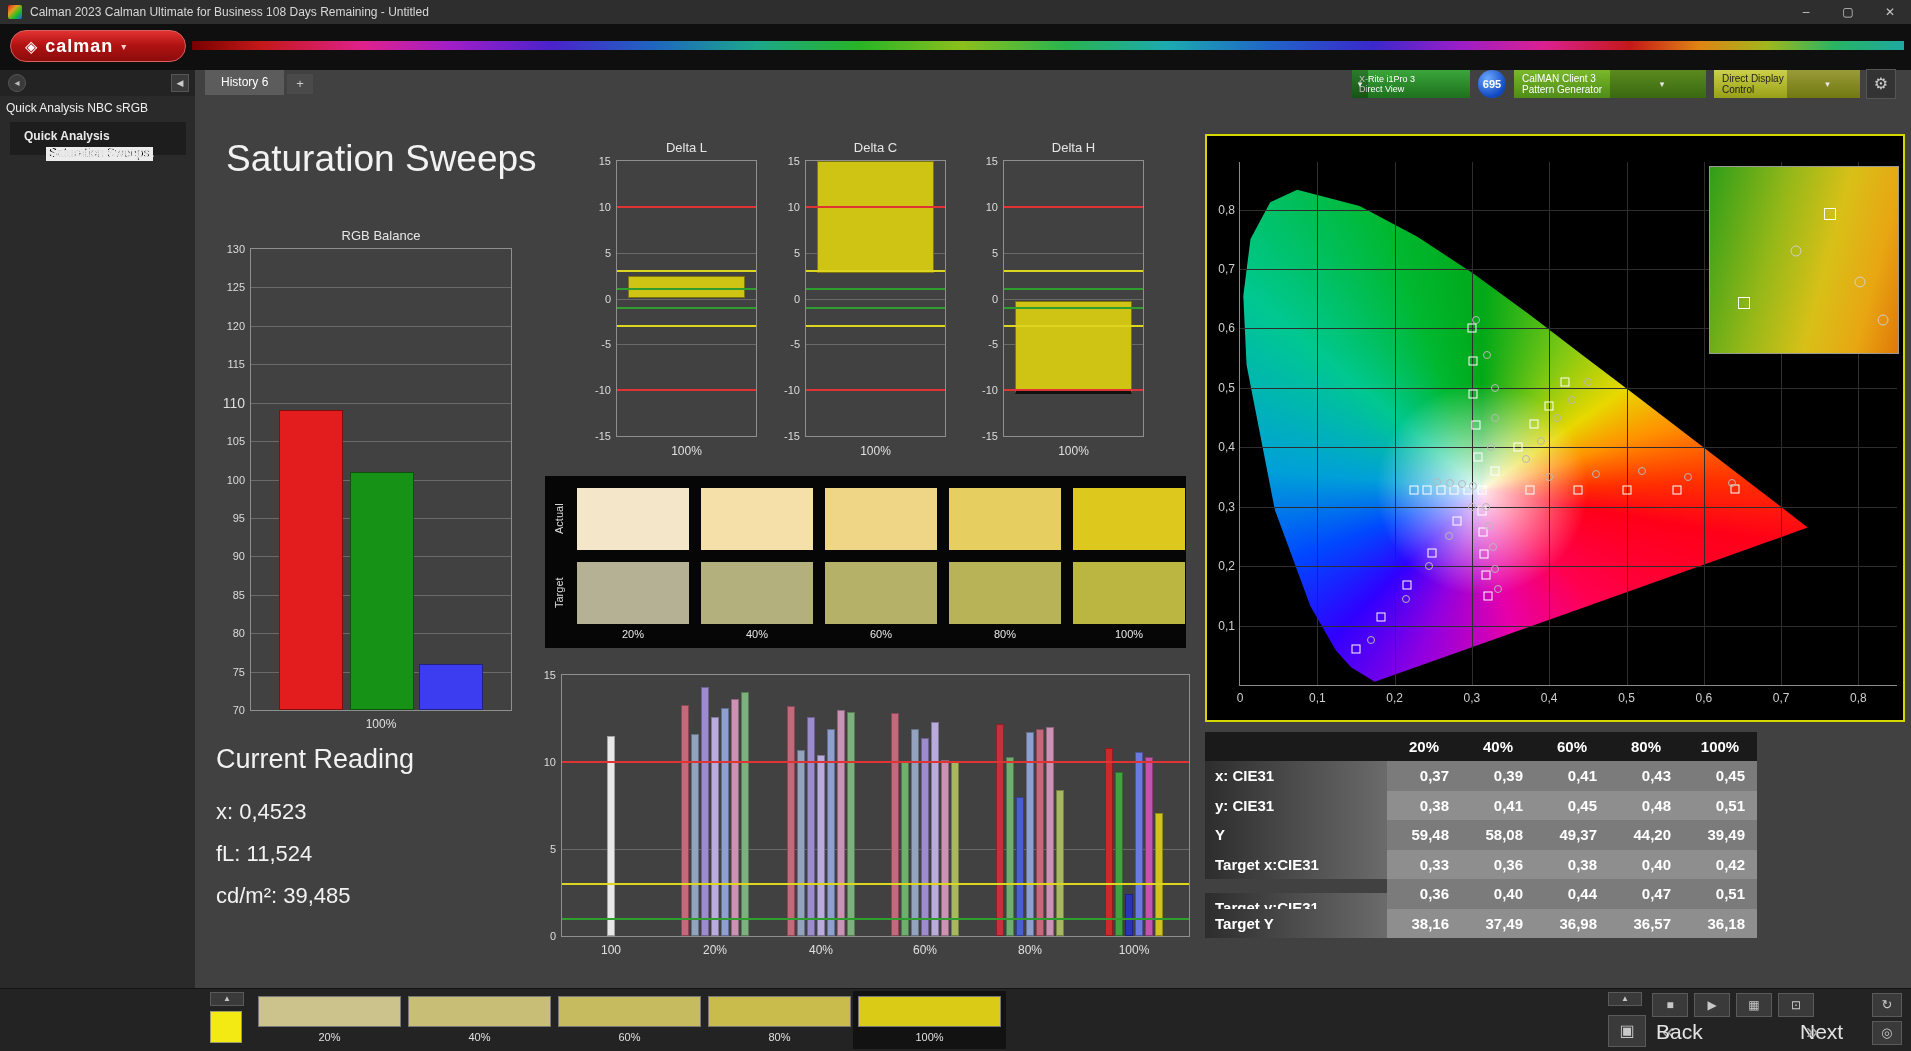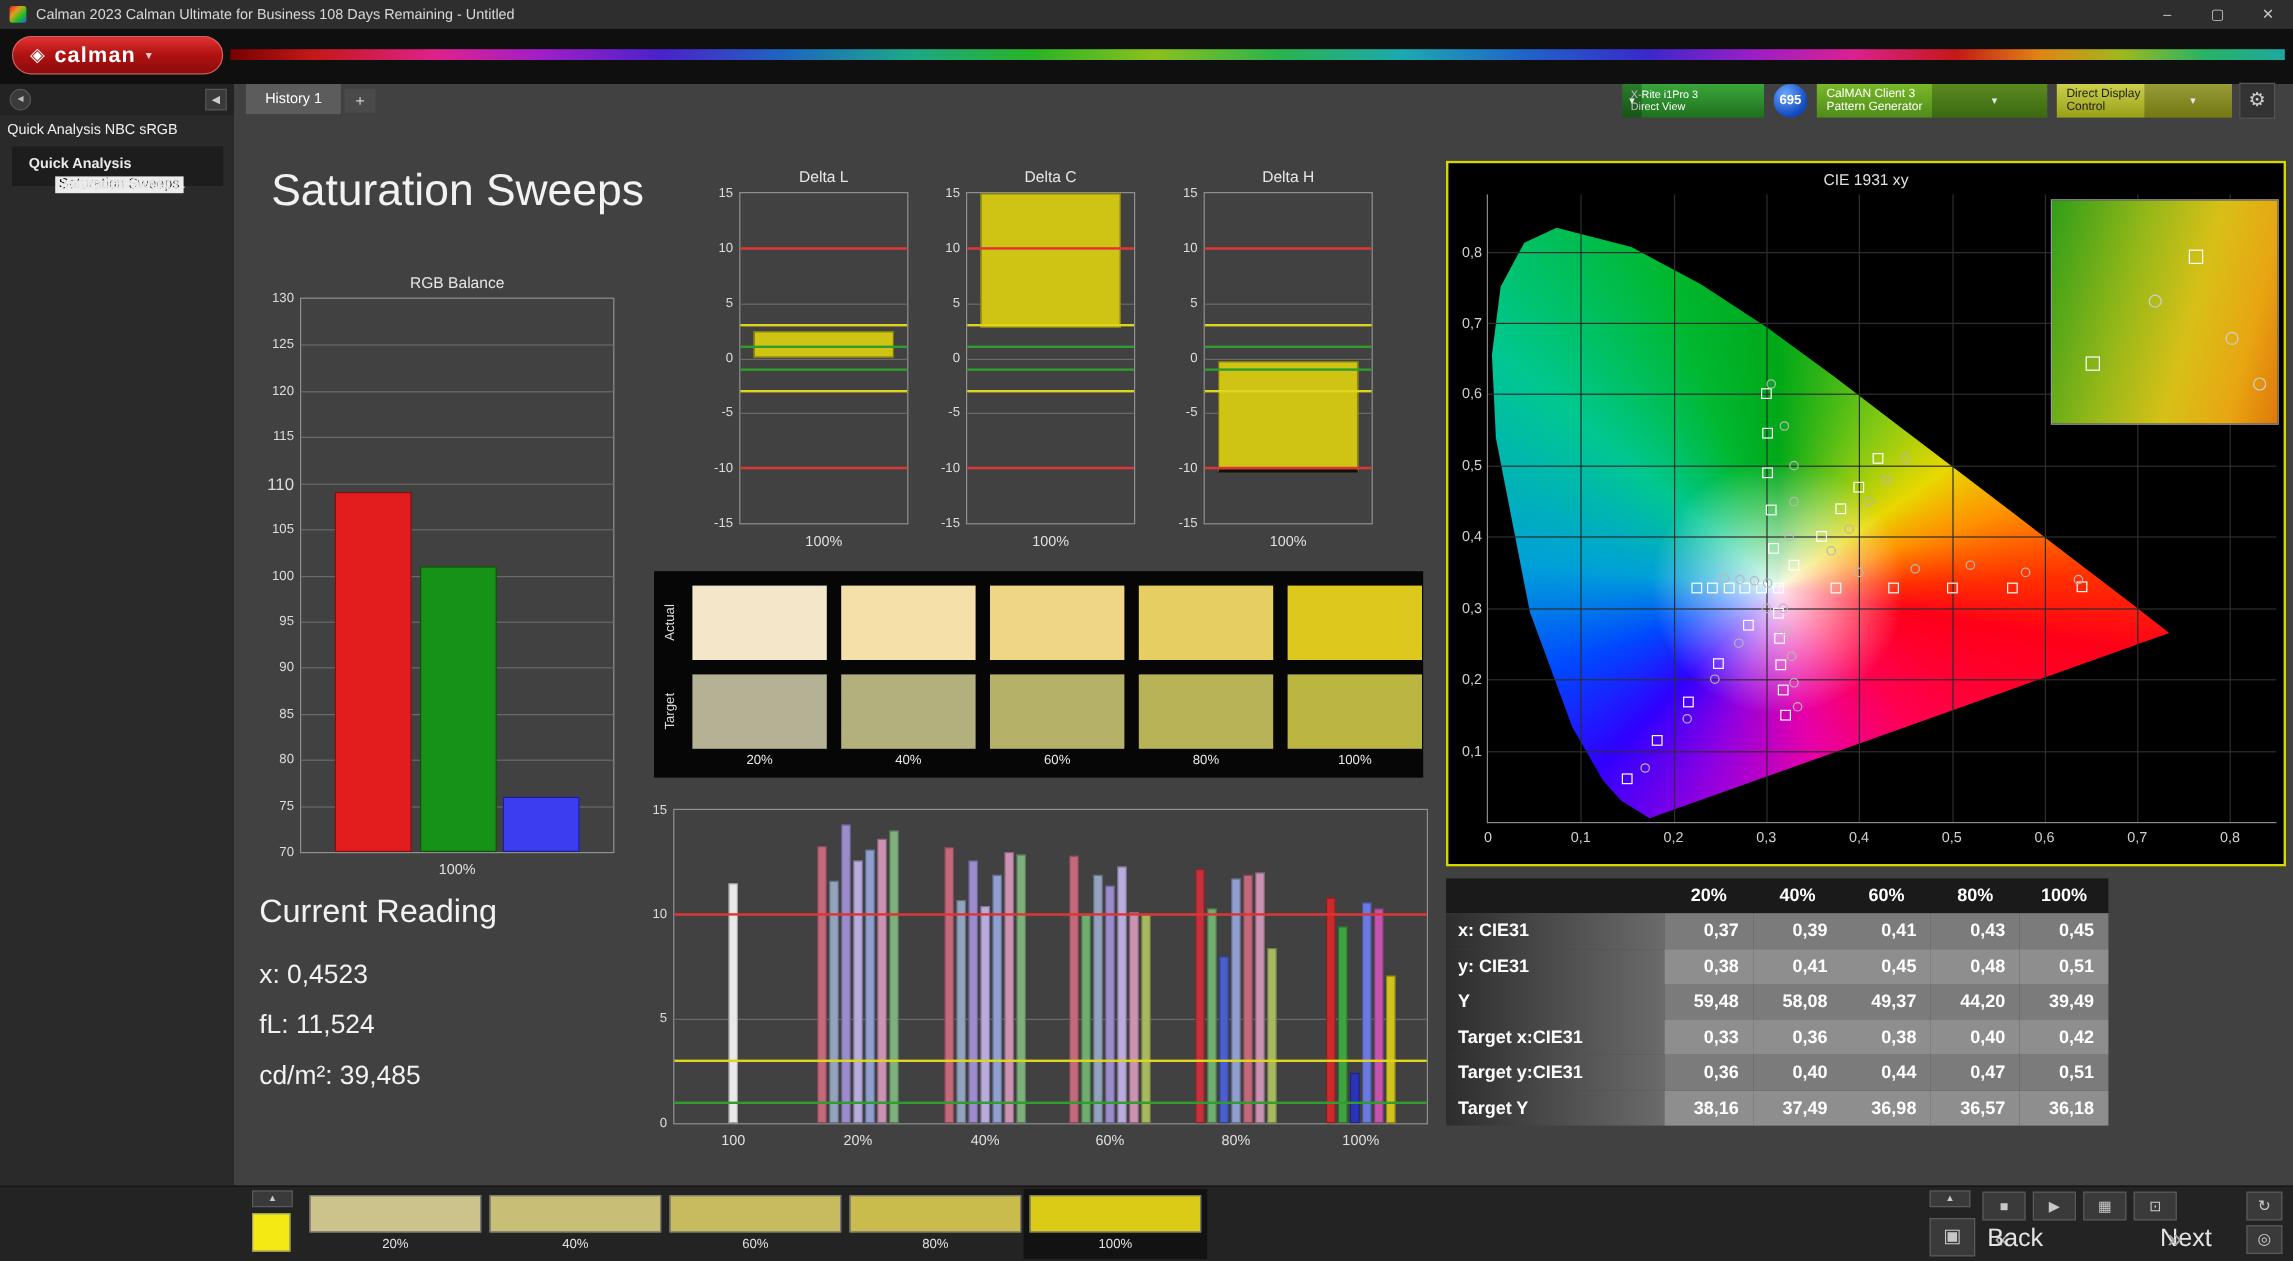--- a/index.html
+++ b/index.html
@@ -173,21 +173,21 @@
           <div class="tree-item">
             <span>Screen Uniformity</span>
           </div>
           <div class="tree-item">
             <span>Spectral Power Dist.</span>
           </div>
         </div>
     </div>
   </div>
 
-  <div id="tab">History 1</div>
+  <div id="tab">History 6</div>
   <div id="tab-add">+</div>
 
   <div id="meter">
     <div class="two-line">
       <div>X-Rite i1Pro 3</div>
       <div>Direct View</div>
     </div>
     <div class="dd-box">▾</div>
   </div>
   <div id="badge">695</div>
@@ -379,21 +379,20 @@
       <div style="position: absolute; left: 573px; bottom: 0px; width: 8px; height: 184.4px; background: rgb(106, 122, 224); border: 1px solid rgba(0, 0, 0, 0.3);"></div>
       <div style="position: absolute; left: 583px; bottom: 0px; width: 8px; height: 179.2px; background: rgb(196, 83, 174); border: 1px solid rgba(0, 0, 0, 0.3);"></div>
       <div style="position: absolute; left: 593px; bottom: 0px; width: 8px; height: 123.5px; background: rgb(207, 196, 30); border: 1px solid rgba(0, 0, 0, 0.3);"></div>
       <div style="position: absolute; left: 542px; width: 60px; top: 268px; text-align: center; font-size: 12px; color: rgb(224, 224, 224);">100%</div>
       <div style="position: absolute; left: 0px; right: 0px; top: 86px; height: 2px; background: rgb(224, 52, 52);"></div>
       <div style="position: absolute; left: 0px; right: 0px; top: 207.8px; height: 2px; background: rgb(222, 214, 30);"></div>
       <div style="position: absolute; left: 0px; right: 0px; top: 242.6px; height: 2px; background: rgb(47, 158, 47);"></div>
     </div>
 
   <div id="cie-panel">
-    <div id="cie-title">CIE 1931 xy</div>
     <div id="cie-plot">
       <div id="horseshoe"></div>
     <div style="position: absolute; top: 0px; bottom: 0px; left: 77.3px; width: 1px; background: rgb(46, 46, 46);"></div>
         <div style="position: absolute; left: 0px; right: 0px; top: 463.6px; height: 1px; background: rgb(46, 46, 46);"></div>
         <div style="position: absolute; top: 0px; bottom: 0px; left: 154.6px; width: 1px; background: rgb(46, 46, 46);"></div>
         <div style="position: absolute; left: 0px; right: 0px; top: 404.1px; height: 1px; background: rgb(46, 46, 46);"></div>
         <div style="position: absolute; top: 0px; bottom: 0px; left: 231.9px; width: 1px; background: rgb(46, 46, 46);"></div>
         <div style="position: absolute; left: 0px; right: 0px; top: 344.7px; height: 1px; background: rgb(46, 46, 46);"></div>
         <div style="position: absolute; top: 0px; bottom: 0px; left: 309.2px; width: 1px; background: rgb(46, 46, 46);"></div>
         <div style="position: absolute; left: 0px; right: 0px; top: 285.3px; height: 1px; background: rgb(46, 46, 46);"></div>
@@ -527,21 +526,21 @@
       </div>
       <div style="display: flex; height: 29.5px;">
         <div style="width: 182px; background: linear-gradient(90deg, rgb(45, 45, 45), rgb(107, 107, 107)); font-weight: bold; font-size: 15px; line-height: 29.5px; padding-left: 10px;">Target x:CIE31</div>
         <div style="width: 74px; background: rgb(142, 142, 142); text-align: right; padding-right: 12px; font-weight: bold; font-size: 15px; line-height: 29.5px;">0,33</div>
         <div style="width: 74px; background: rgb(142, 142, 142); text-align: right; padding-right: 12px; font-weight: bold; font-size: 15px; line-height: 29.5px;">0,36</div>
         <div style="width: 74px; background: rgb(142, 142, 142); text-align: right; padding-right: 12px; font-weight: bold; font-size: 15px; line-height: 29.5px;">0,38</div>
         <div style="width: 74px; background: rgb(142, 142, 142); text-align: right; padding-right: 12px; font-weight: bold; font-size: 15px; line-height: 29.5px;">0,40</div>
         <div style="width: 74px; background: rgb(142, 142, 142); text-align: right; padding-right: 12px; font-weight: bold; font-size: 15px; line-height: 29.5px;">0,42</div>
       </div>
       <div style="display: flex; height: 29.5px;">
-        <div style="width: 182px; background: linear-gradient(90deg, rgb(45, 45, 45), rgb(107, 107, 107)); font-weight: bold; font-size: 15px; line-height: 29.5px; padding-left: 10px;">Target y:CIE31</div>
+        <div style="width: 182px; background: linear-gradient(90deg, rgb(45, 45, 45), rgb(107, 107, 107)); font-weight: bold; font-size: 15px; line-height: 29.5px; padding-left: 10px; margin-top: 14px;">Target y:CIE31</div>
         <div style="width: 74px; background: rgb(123, 123, 123); text-align: right; padding-right: 12px; font-weight: bold; font-size: 15px; line-height: 29.5px;">0,36</div>
         <div style="width: 74px; background: rgb(123, 123, 123); text-align: right; padding-right: 12px; font-weight: bold; font-size: 15px; line-height: 29.5px;">0,40</div>
         <div style="width: 74px; background: rgb(123, 123, 123); text-align: right; padding-right: 12px; font-weight: bold; font-size: 15px; line-height: 29.5px;">0,44</div>
         <div style="width: 74px; background: rgb(123, 123, 123); text-align: right; padding-right: 12px; font-weight: bold; font-size: 15px; line-height: 29.5px;">0,47</div>
         <div style="width: 74px; background: rgb(123, 123, 123); text-align: right; padding-right: 12px; font-weight: bold; font-size: 15px; line-height: 29.5px;">0,51</div>
       </div>
       <div style="display: flex; height: 29.5px;">
         <div style="width: 182px; background: linear-gradient(90deg, rgb(45, 45, 45), rgb(107, 107, 107)); font-weight: bold; font-size: 15px; line-height: 29.5px; padding-left: 10px;">Target Y</div>
         <div style="width: 74px; background: rgb(142, 142, 142); text-align: right; padding-right: 12px; font-weight: bold; font-size: 15px; line-height: 29.5px;">38,16</div>
         <div style="width: 74px; background: rgb(142, 142, 142); text-align: right; padding-right: 12px; font-weight: bold; font-size: 15px; line-height: 29.5px;">37,49</div>

